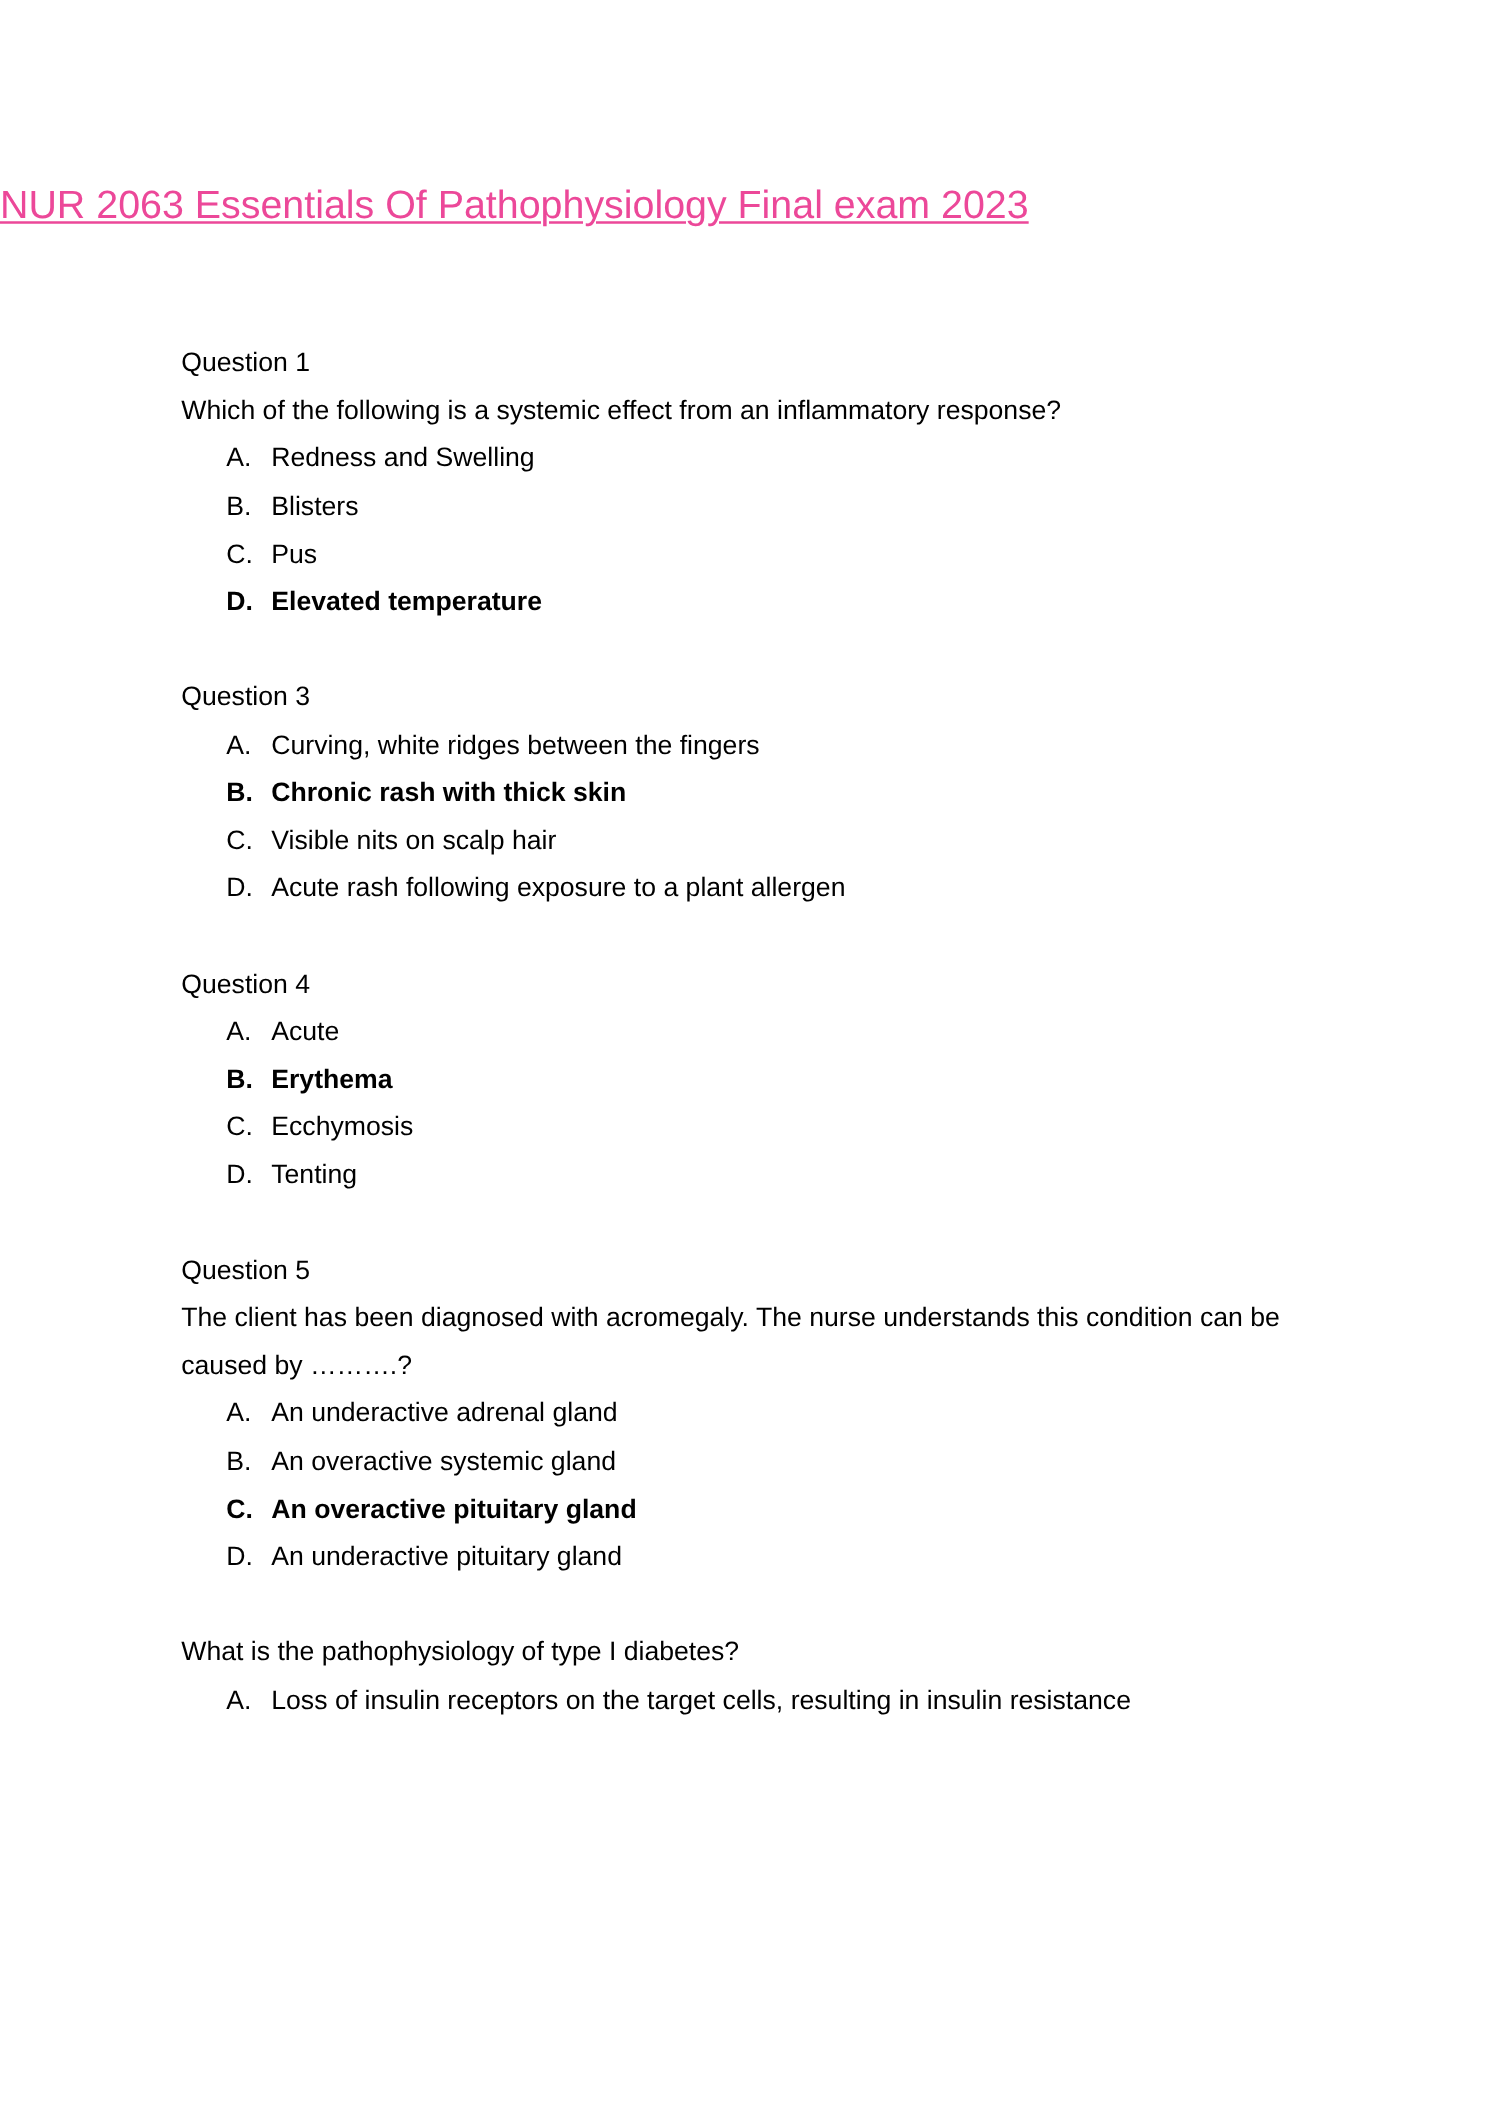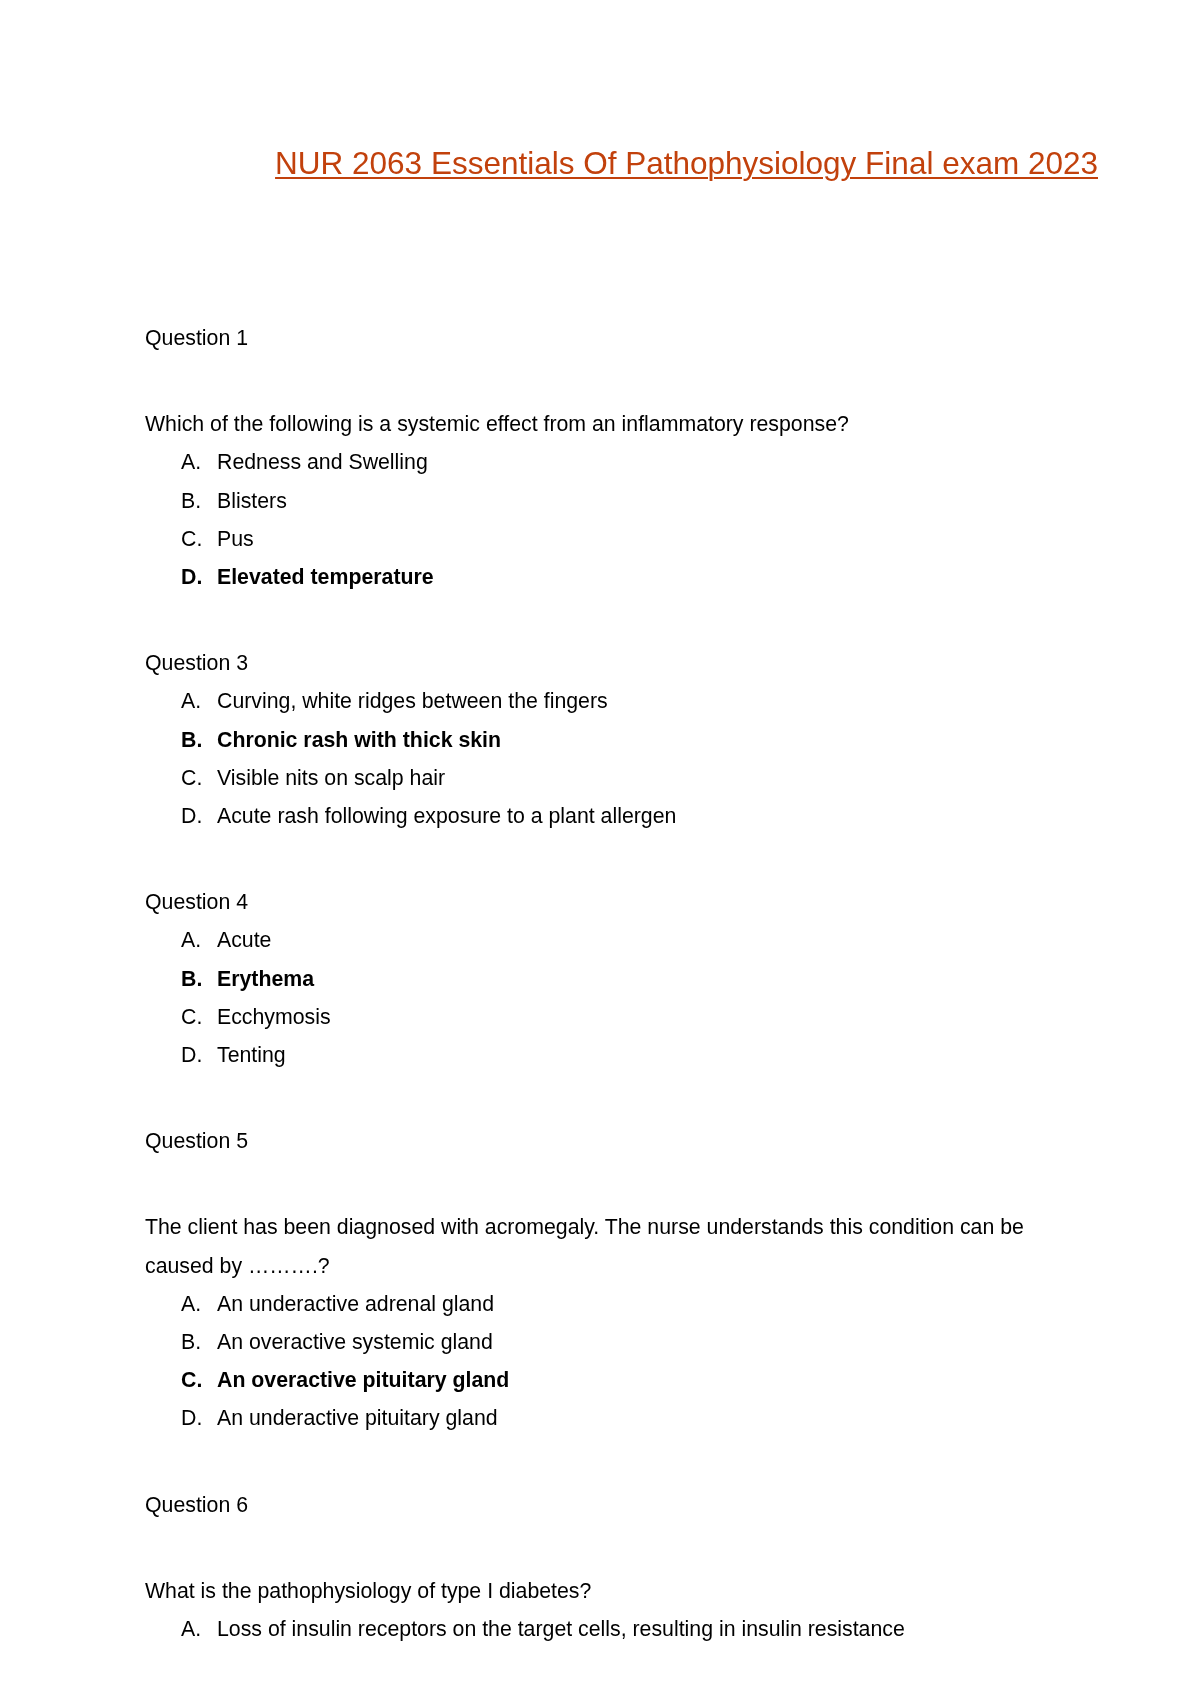--- a/index.html
+++ b/index.html
@@ -1,23 +1,23 @@
 <!DOCTYPE html>
 <html><head>
 <meta charset="utf-8">
 <style>
   html, body { margin: 0; padding: 0; background: #ffffff; }
   body { width: 1192px; height: 1684px; position: relative; overflow: hidden;
          font-family: "Liberation Sans", sans-serif; color: #000; }
-  .title { position: absolute; left: 0; width: 1098px; top: 143px; text-align: right;
-           font-size: 31.5px; line-height: 40px; color: #c2410c; text-decoration: underline;
+  .title { position: absolute; left: 0; width: 1098px; top: 143px; text-align: left;
+           font-size: 31.5px; line-height: 40px; color: #ec4899; text-decoration: underline;
            text-decoration-thickness: 2px; text-underline-offset: 3px; }
   .content { position: absolute; left: 145px; top: 271px; width: 900px; font-size: 21.3px; line-height: 38.2px; }
   .q { margin: 0 0 38.2px 0; }
-  .qlabel, .qtext { display: block; margin-top: 48px; }
+  .qlabel, .qtext { display: block; }
   .opts { list-style: none; margin: 0; padding: 0 0 0 36px; }
   .opt { display: flex; }
   .opt .letter { width: 36px; flex: none; }
   .opt.correct { font-weight: bold; }
 </style>
 </head>
 <body>
 
 <div class="title">NUR 2063 Essentials Of Pathophysiology Final exam 2023</div>
 
@@ -102,21 +102,20 @@
           <span class="letter">C.</span>
           <span class="otext">An overactive pituitary gland</span>
         </li>
         <li class="opt">
           <span class="letter">D.</span>
           <span class="otext">An underactive pituitary gland</span>
         </li>
       </ul>
     </div>
     <div class="q">
-      <span class="qlabel">Question 6</span>
       <span class="qtext">What is the pathophysiology of type I diabetes?</span>
       <ul class="opts">
         <li class="opt">
           <span class="letter">A.</span>
           <span class="otext">Loss of insulin receptors on the target cells, resulting in insulin resistance</span>
         </li>
       </ul>
     </div>
   </div>
 

